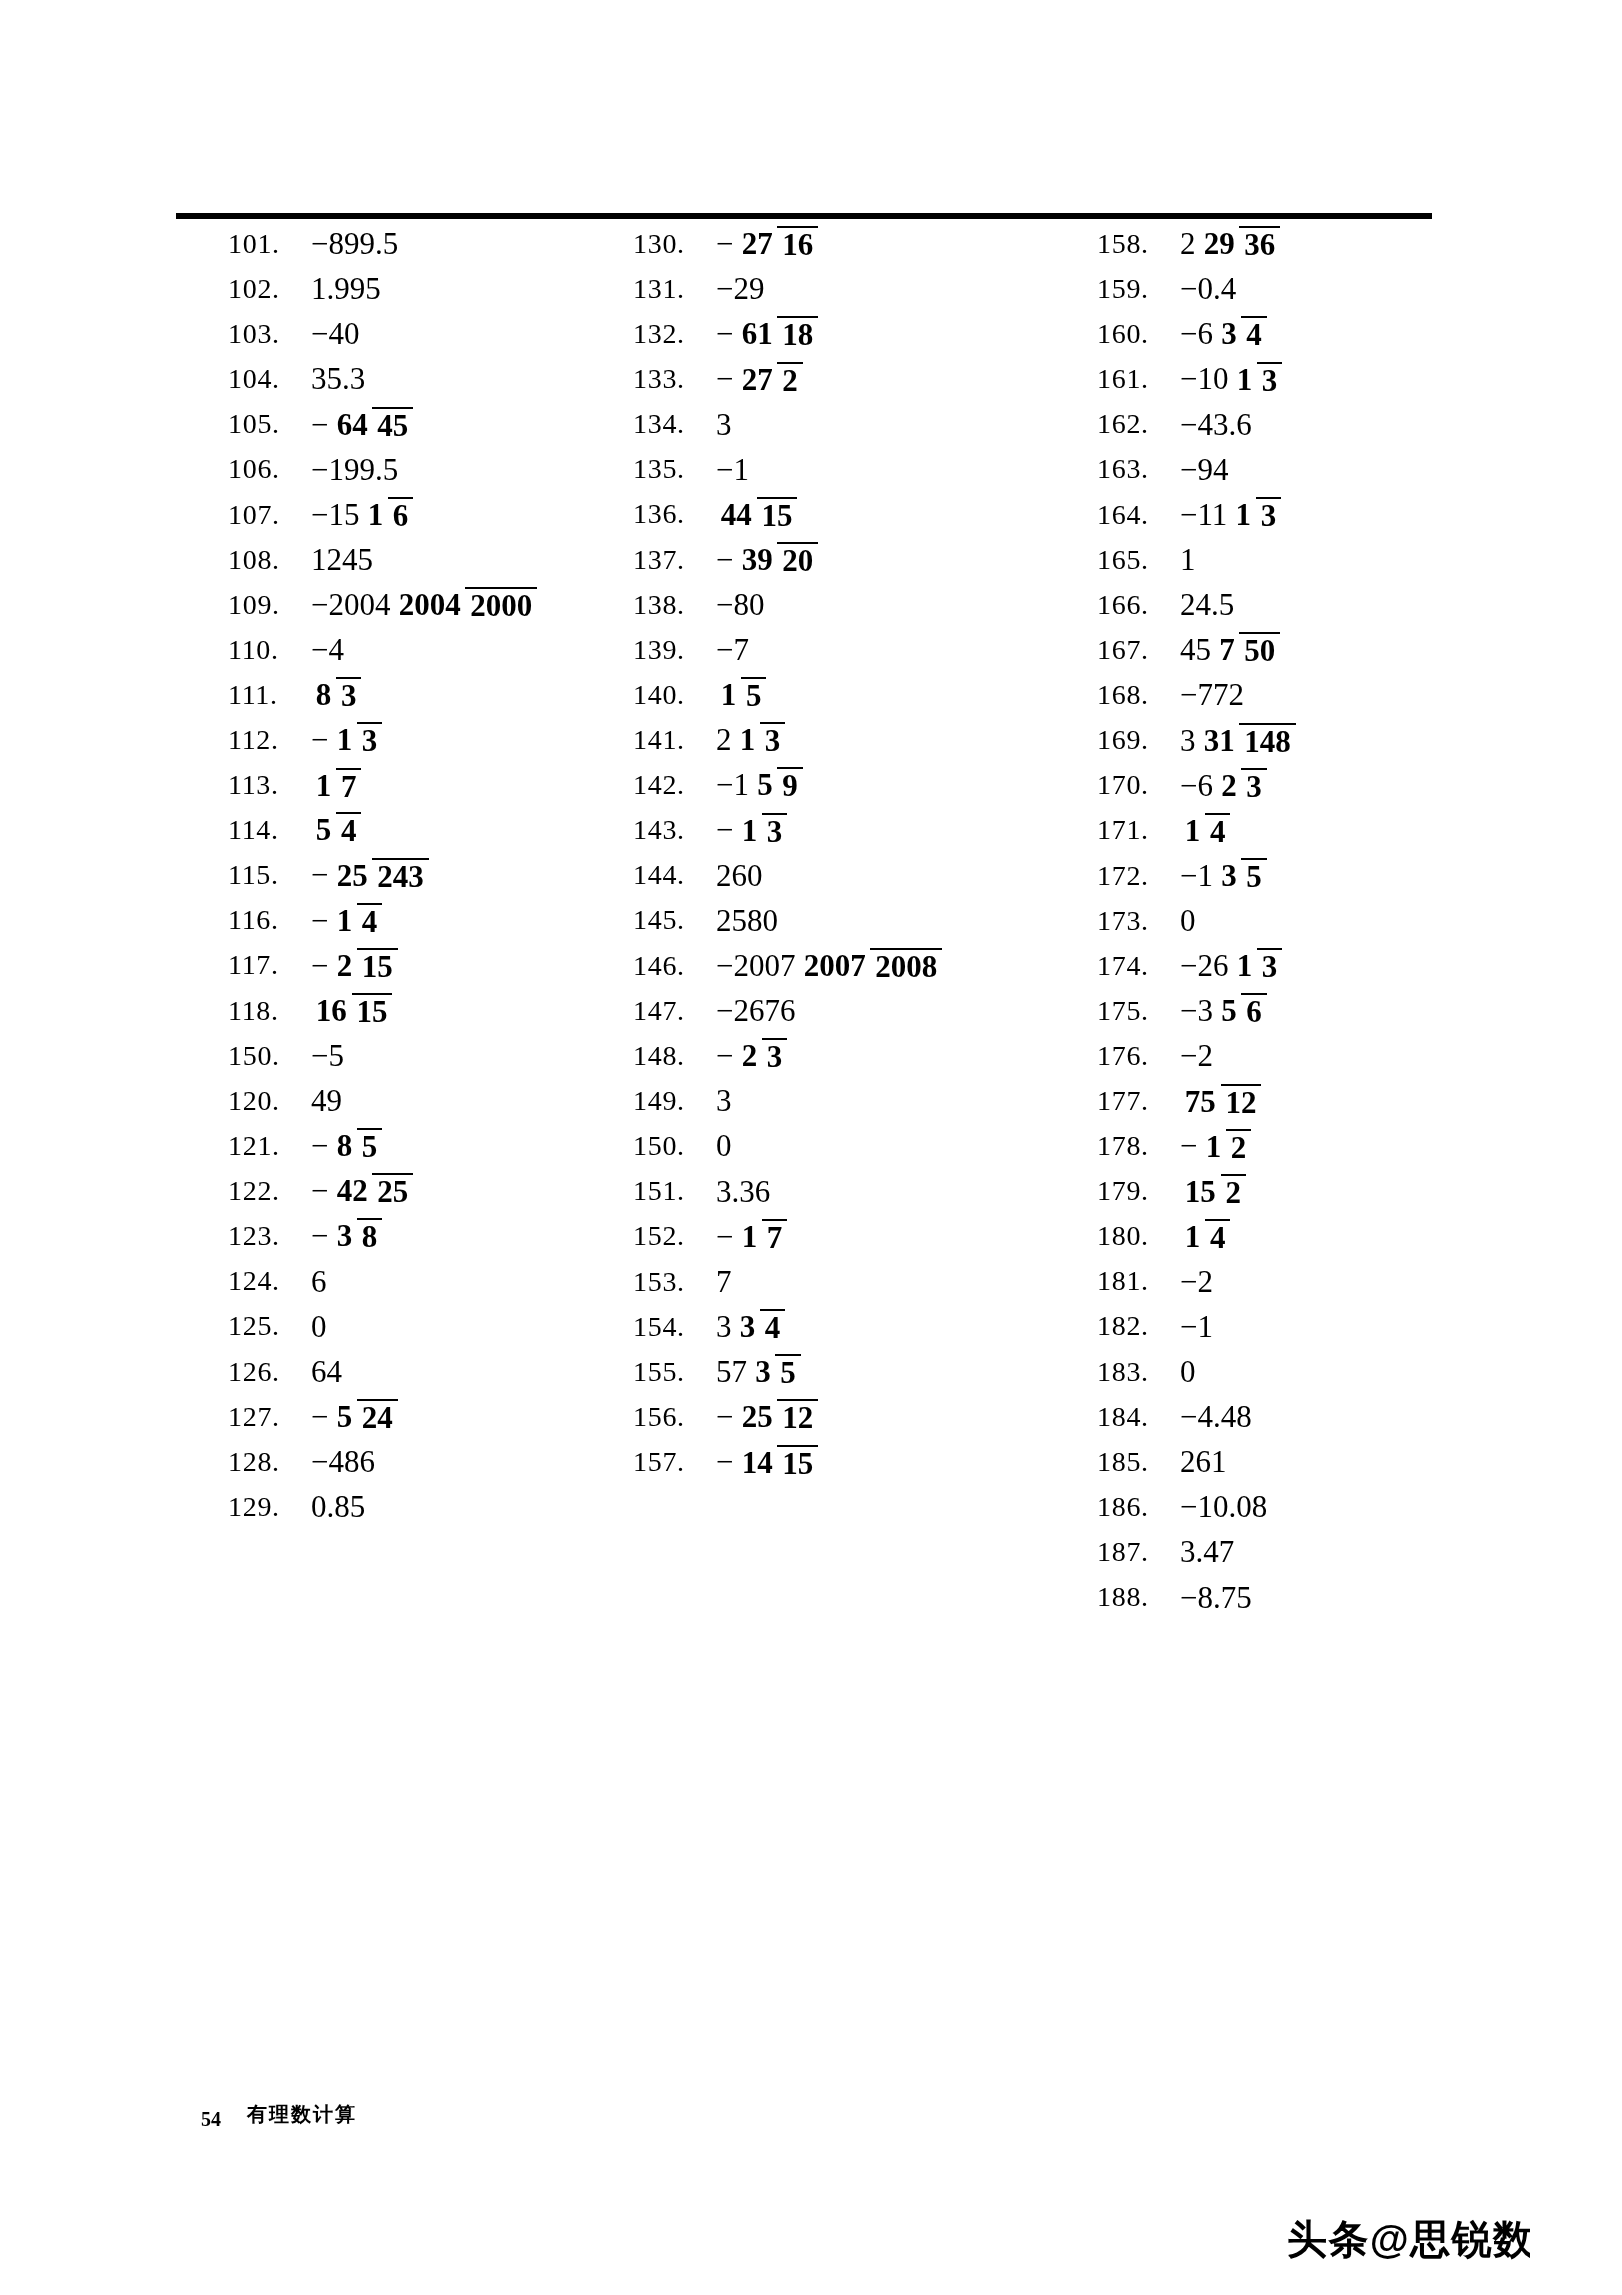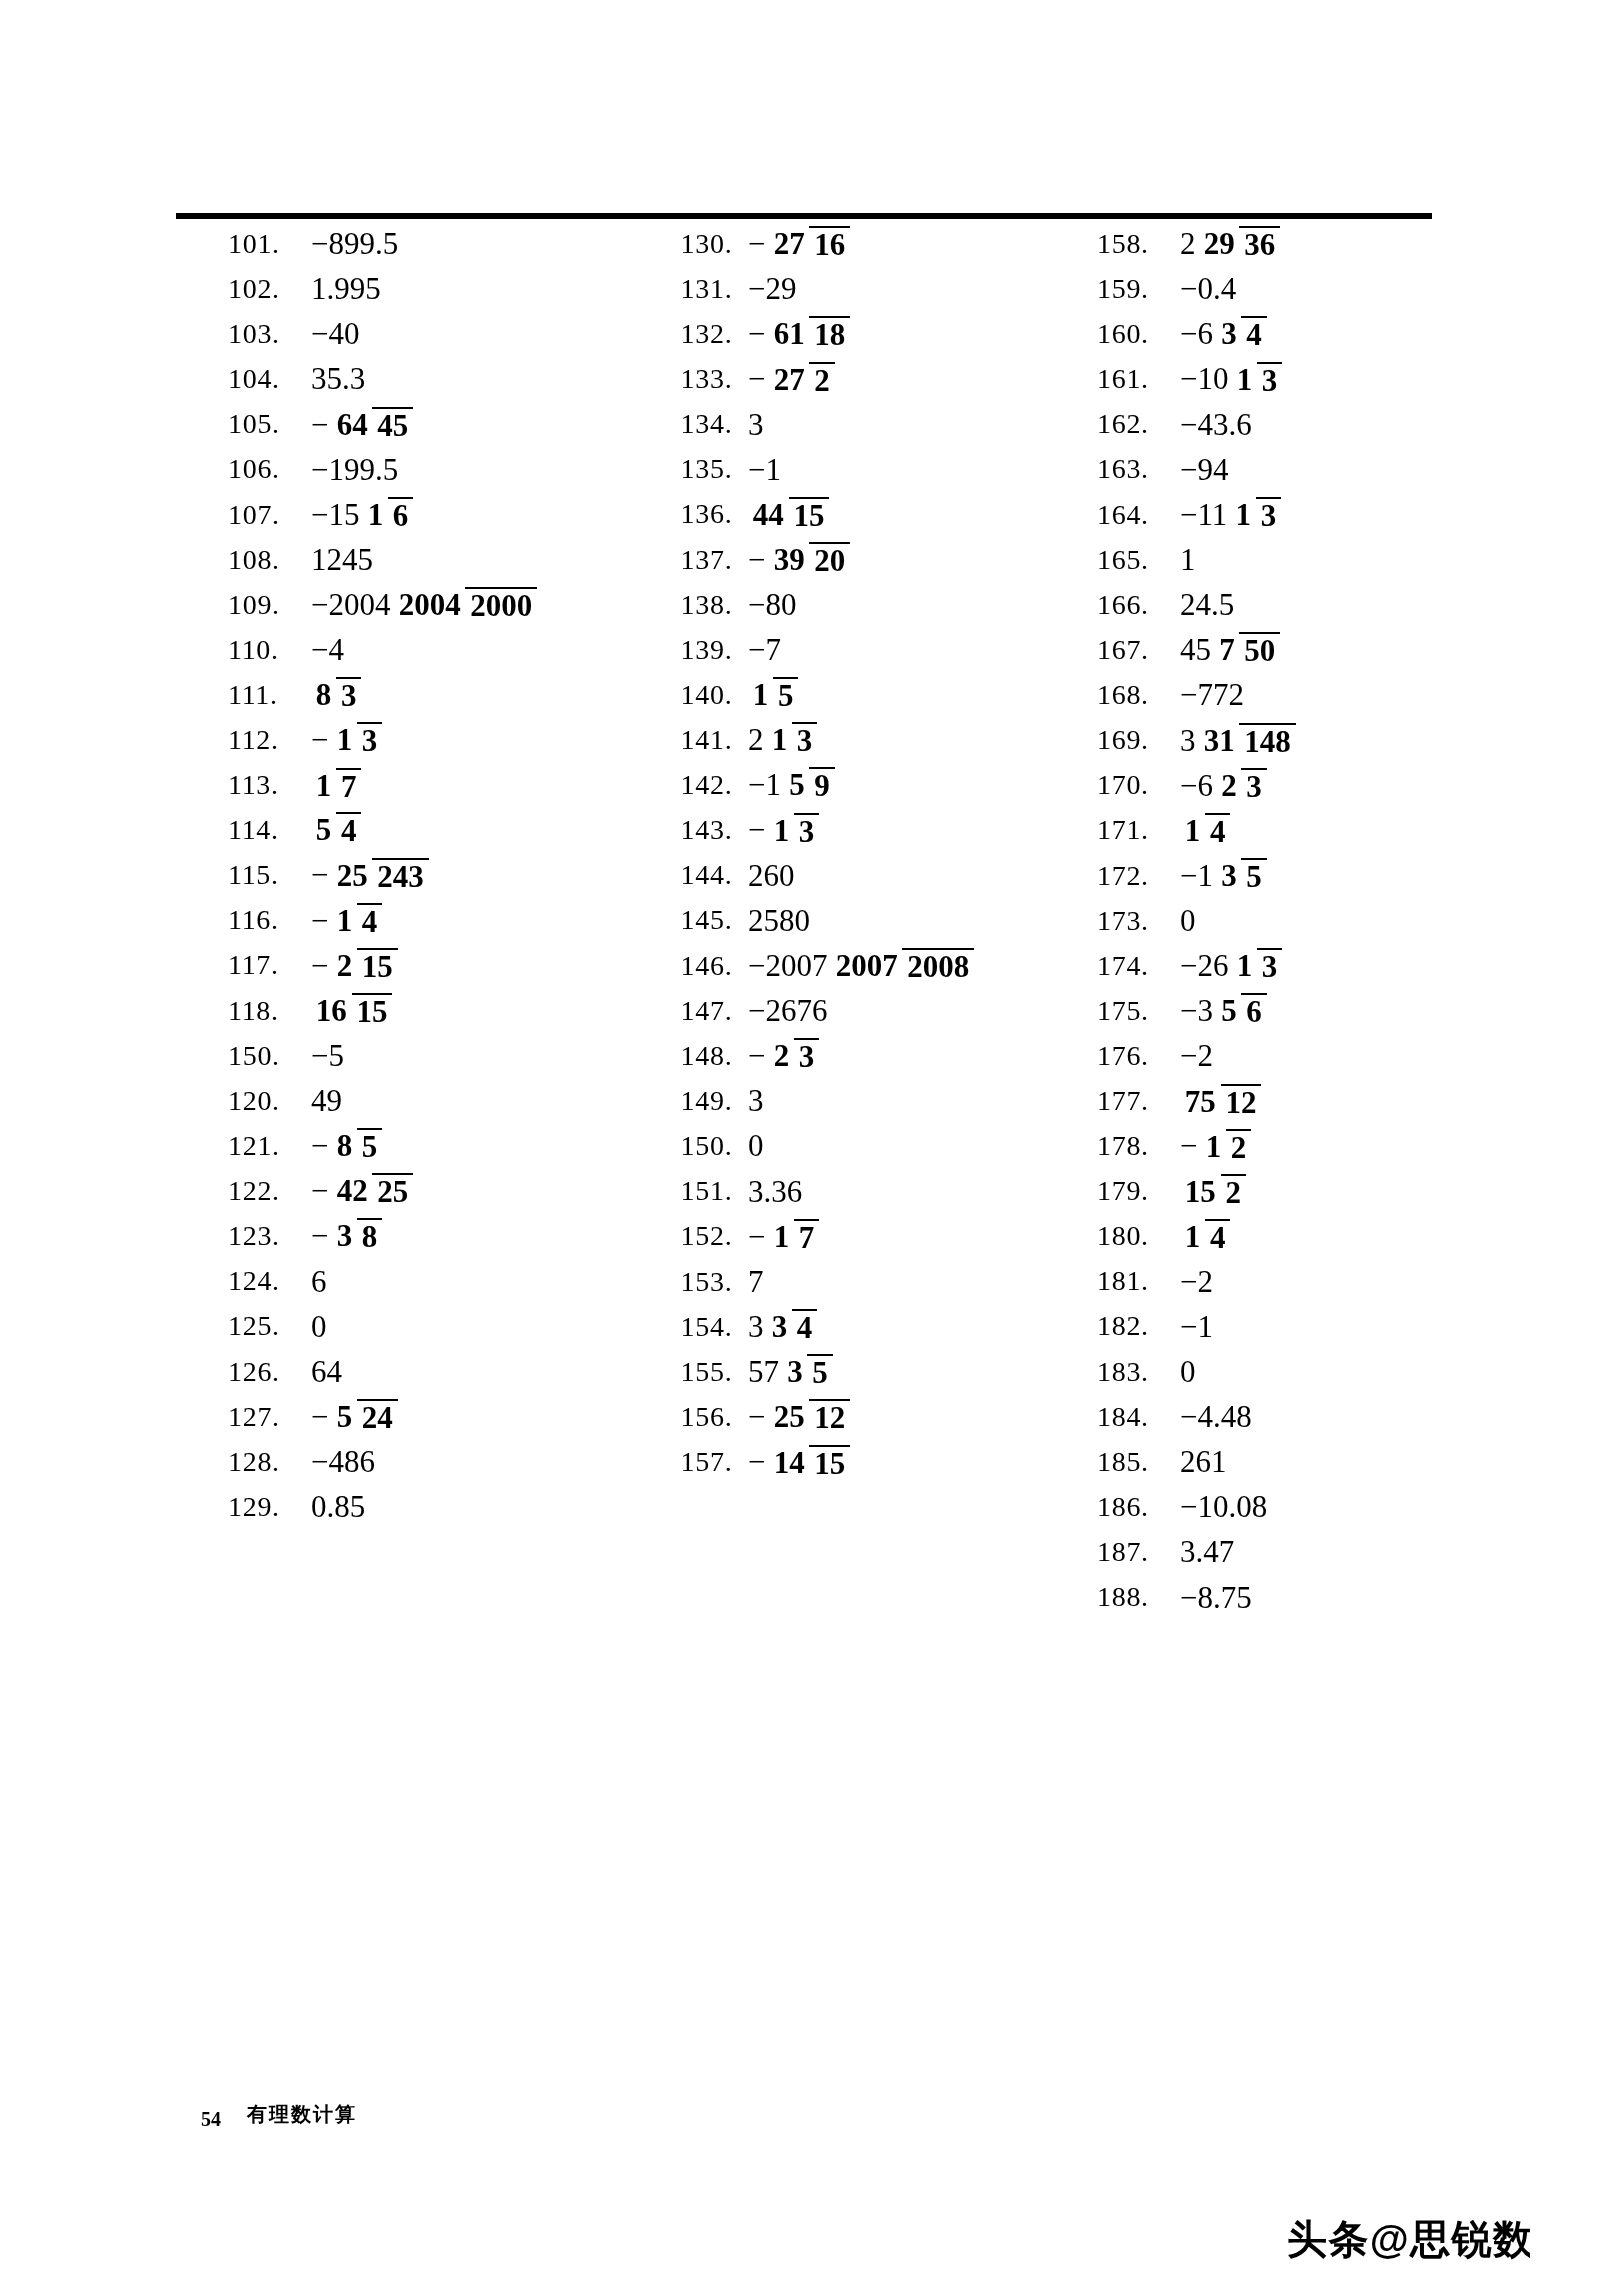--- a/index.html
+++ b/index.html
@@ -23,21 +23,21 @@
     width: 1256px;
     height: 5.5px;
     background: #000000;
   }
   .col {
     position: absolute;
     top: 226px;
     width: 423px;
   }
   .col-1 { left: 228px; }
-  .col-2 { left: 665px; text-align: center; }
+  .col-2 { left: 633px; }
   .col-3 { left: 1097px; }
   .item {
     display: flex;
     align-items: center;
     margin-bottom: 9.5px;
     font-size: 31px;
     line-height: 1.15;
   }
   .num-label {
     flex: none;

